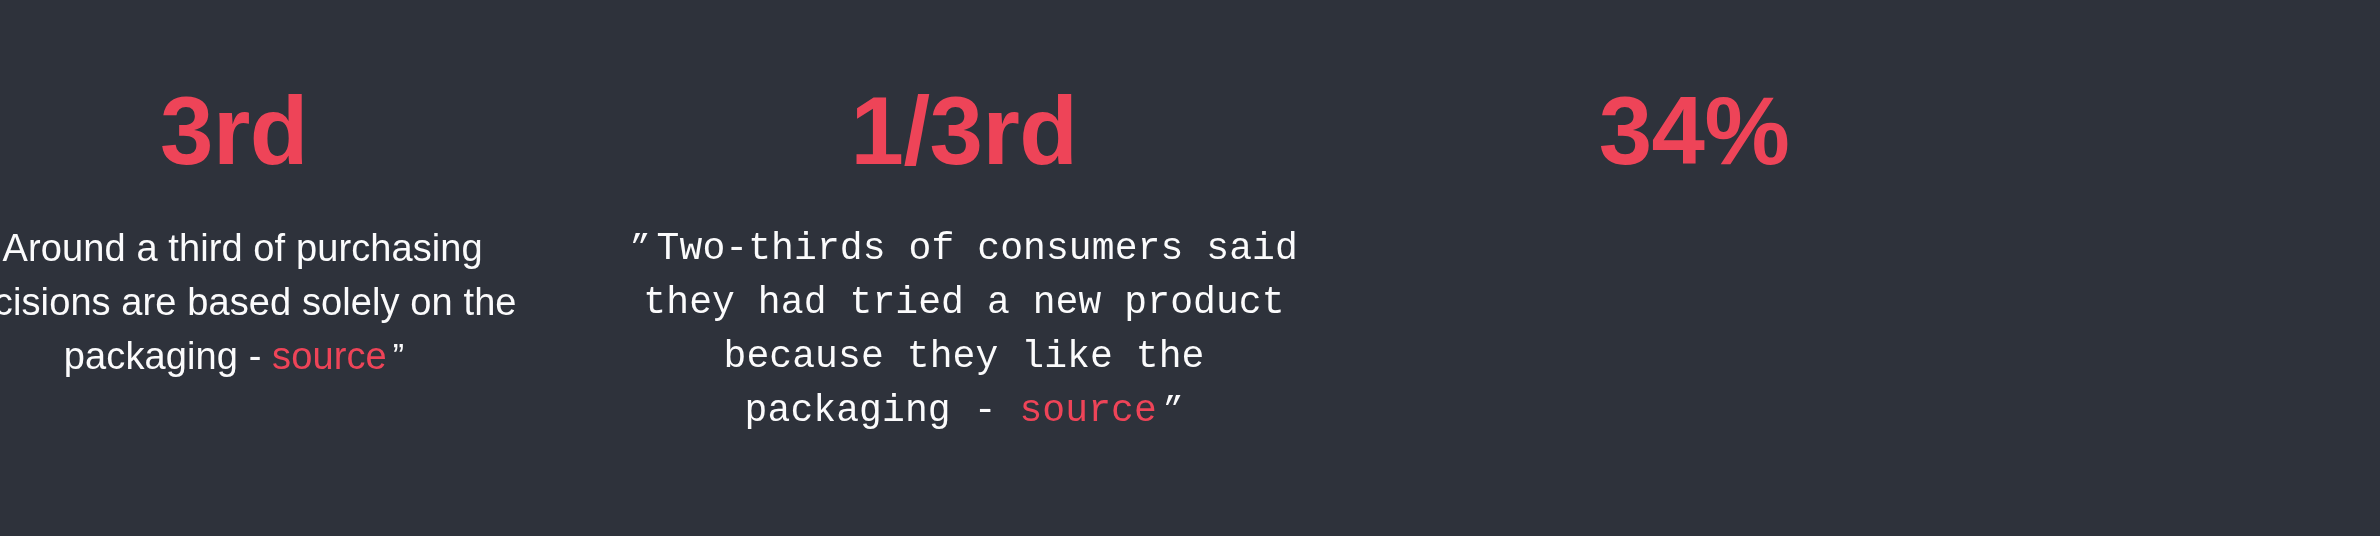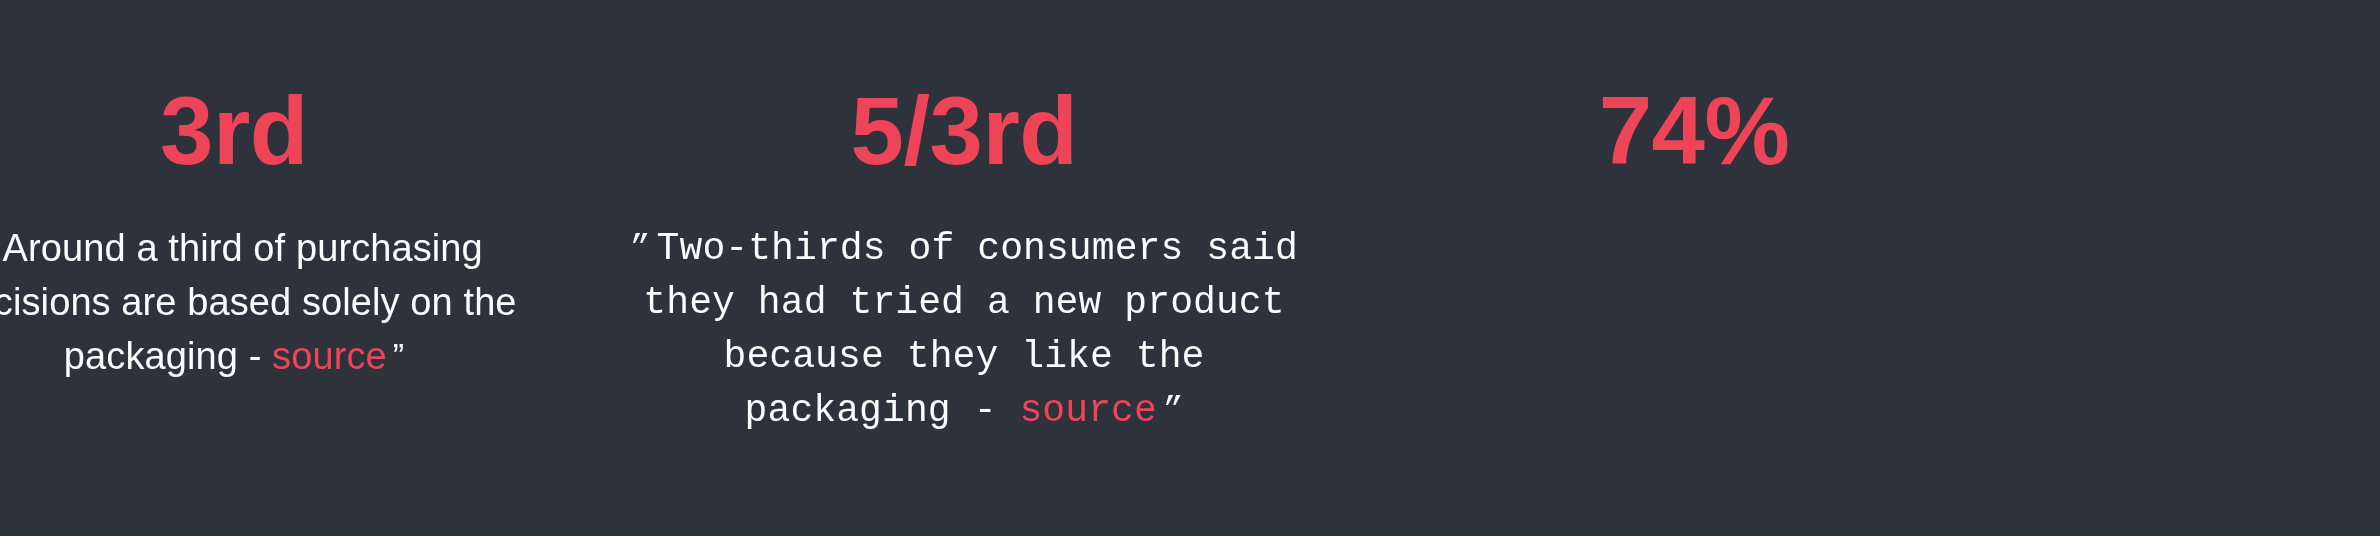--- a/index.html
+++ b/index.html
@@ -85,24 +85,24 @@
 
   <div class="stat-column col-1">
     <div class="stat-figure">3rd</div>
     <p class="stat-quote">
       <span class="quote-mark open">”</span><span>Around a third of purchasing decisions are based solely on the packaging -</span>
       <a class="source-link">source</a><span class="quote-mark close">”</span>
     </p>
   </div>
 
   <div class="stat-column col-2">
-    <div class="stat-figure">5/3rd</div>
+    <div class="stat-figure">1/3rd</div>
     <p class="stat-quote">
       <span class="quote-mark open">”</span><span>Two-thirds of consumers said they had tried a new product because they like the packaging -</span>
       <a class="source-link">source</a><span class="quote-mark close">”</span>
     </p>
   </div>
 
   <div class="stat-column col-3">
-    <div class="stat-figure">74%</div>
+    <div class="stat-figure">34%</div>
   </div>
 
 </div>
 
 </body></html>

